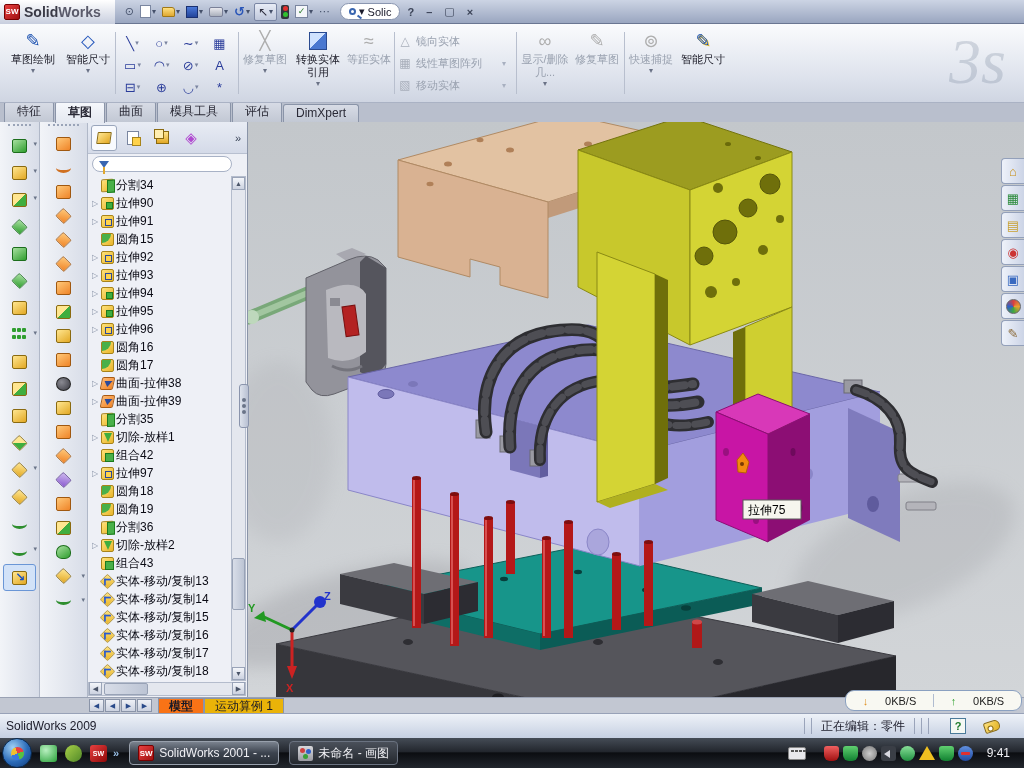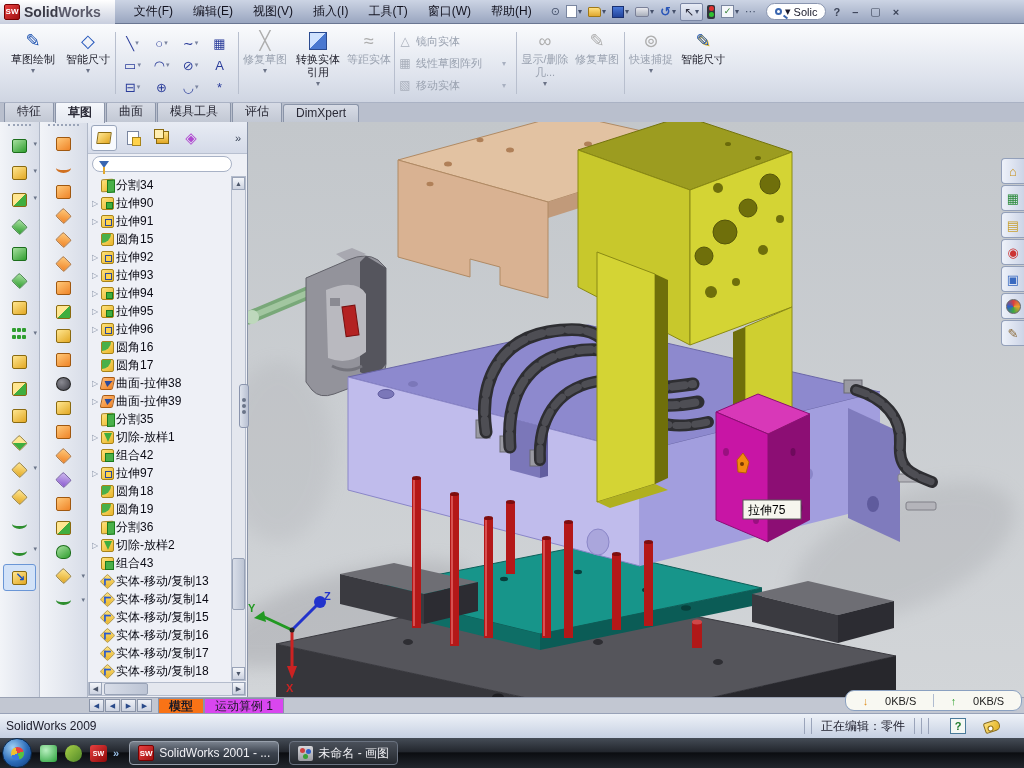--- a/index.html
+++ b/index.html
@@ -121,21 +121,21 @@
   #splitter b{width:4px;height:4px;background:#6a7488;border-radius:50%}
   
   #taskpane{position:absolute;right:0;top:158px;width:23px;z-index:7}
   .tpbtn{width:23px;height:26px;background:linear-gradient(90deg,#eef2fa,#ccd4e6);border:1px solid #93a0ba;border-right:none;border-radius:4px 0 0 4px;margin-bottom:1px;display:flex;align-items:center;justify-content:center;font-size:13px}
   .tpsphere{width:15px;height:15px;border-radius:50%;background:conic-gradient(#d84040,#e8a030,#40a840,#3060c8,#d84040);border:1px solid #666}
   
   #doctabs{position:absolute;left:0;top:697px;width:1024px;height:16px;background:#c2c7d2;border-top:1px solid #9aa2b4;z-index:8;display:flex;align-items:stretch}
   .navbtn{width:15px;margin:1px 0 1px 1px;background:linear-gradient(#eef0f6,#ccd2e0);border:1px solid #8a94a8;font-size:7px;color:#2a4a8a;display:flex;align-items:center;justify-content:center}
   .dtab{font-size:12px;padding:0 10px;display:flex;align-items:center;border:1px solid #8a94a8;border-bottom:none;color:#1a1a26}
   .dtab.active{background:#f97316;font-weight:bold}
-  .dtab.inactive{background:#d946ef}
+  .dtab.inactive{background:#eab308}
   
   #statusbar{position:absolute;left:0;top:713px;width:1024px;height:25px;background:linear-gradient(#eef2f8,#c6d0e2);border-top:1px solid #98a2b8;z-index:8;font-size:12px;color:#1a1a28;display:flex;align-items:center}
   .ssep{width:1px;height:16px;background:#9aa4ba;margin:0 3px}
   .helpbox{width:16px;height:16px;background:#f4f8f4;border:1px solid #4a7a9a;color:#1a7a2a;font-weight:bold;font-size:11px;text-align:center;line-height:14px}
   .tagicon{width:16px;height:11px;background:linear-gradient(135deg,#ffe27a,#e0b020);border:1px solid #8a6a10;border-radius:2px 5px 5px 2px;transform:rotate(-18deg);position:relative}
   .tagicon::after{content:"";position:absolute;left:2px;top:3px;width:4px;height:4px;background:#fff;border-radius:50%;border:1px solid #8a6a10}
   
   #netwidget{position:absolute;left:845px;top:690px;width:177px;height:21px;background:#f8f8f2;border:1px solid #8aa0c0;border-radius:9px;z-index:12;display:flex;align-items:center;justify-content:space-evenly;font-size:11px;color:#222}
   #netwidget .darr{color:#e09020;font-weight:bold}
   #netwidget .uarr{color:#2aa02a;font-weight:bold}
@@ -170,29 +170,20 @@
   #clock{color:#f0f0f4;font-size:12px;margin-left:10px;padding-right:8px}
 </style>
 </head>
 <body>
 
 <div id="titlebar">
   <div id="logo">
     <span class="swcube">SW</span>
     <b><span>Solid</span><i>Works</i></b>
   </div>
-  <div class="menu">
-    <span>文件(F)</span>
-    <span>编辑(E)</span>
-    <span>视图(V)</span>
-    <span>插入(I)</span>
-    <span>工具(T)</span>
-    <span>窗口(W)</span>
-    <span>帮助(H)</span>
-  </div>
   <div id="tb-icons">
     <span class="ti">⊙</span>
     <span class="ti">
         <span class="mini i-page"></span>
         <span class="dd">▾</span>
       </span>
     <span class="ti">
         <span class="mini i-folder"></span>
         <span class="dd">▾</span>
       </span>
@@ -340,20 +331,21 @@
   <div class="gsep" style="left:624px"></div>
   <div class="bigbtn gray" style="left:627px;width:48px">
     <span class="bic">⊚</span>
     <span>快速捕捉</span>
     <span class="dd">▾</span>
   </div>
   <div class="bigbtn" style="left:678px;width:50px">
     <span class="bic pencil" style="text-shadow:1px 1px 0 #f0c020">✎</span>
     <span>智能尺寸</span>
   </div>
+  <div id="watermark">3s</div>
 </div>
 
 <div id="tabrow">
   <span class="ctab">特征</span>
   <span class="ctab active">草图</span>
   <span class="ctab">曲面</span>
   <span class="ctab">模具工具</span>
   <span class="ctab">评估</span>
   <span class="ctab">DimXpert</span>
 </div>
@@ -972,13 +964,30 @@
   <span class="qlico ql3">SW</span>
   <span class="qlmore">»</span>
   <div class="taskwin active">
     <span class="swcube">SW</span>
     <span>SolidWorks 2001 - ...</span>
   </div>
   <div class="taskwin idle">
     <span class="painticon"></span>
     <span>未命名 - 画图</span>
   </div>
+  <div id="tray">
+    <span class="kb">
+        <b></b>
+        <b></b>
+        <b></b>
+        <b></b>
+      </span>
+    <span class="trico t-shield-r"></span>
+    <span class="trico t-shield-g"></span>
+    <span class="trico t-gear"></span>
+    <span class="trico t-spk"></span>
+    <span class="trico t-sig"></span>
+    <span class="trico t-warn"></span>
+    <span class="trico t-shield-g"></span>
+    <span class="trico t-min"></span>
+    <span id="clock">9:41</span>
+  </div>
 </div>
 
 </body></html>

